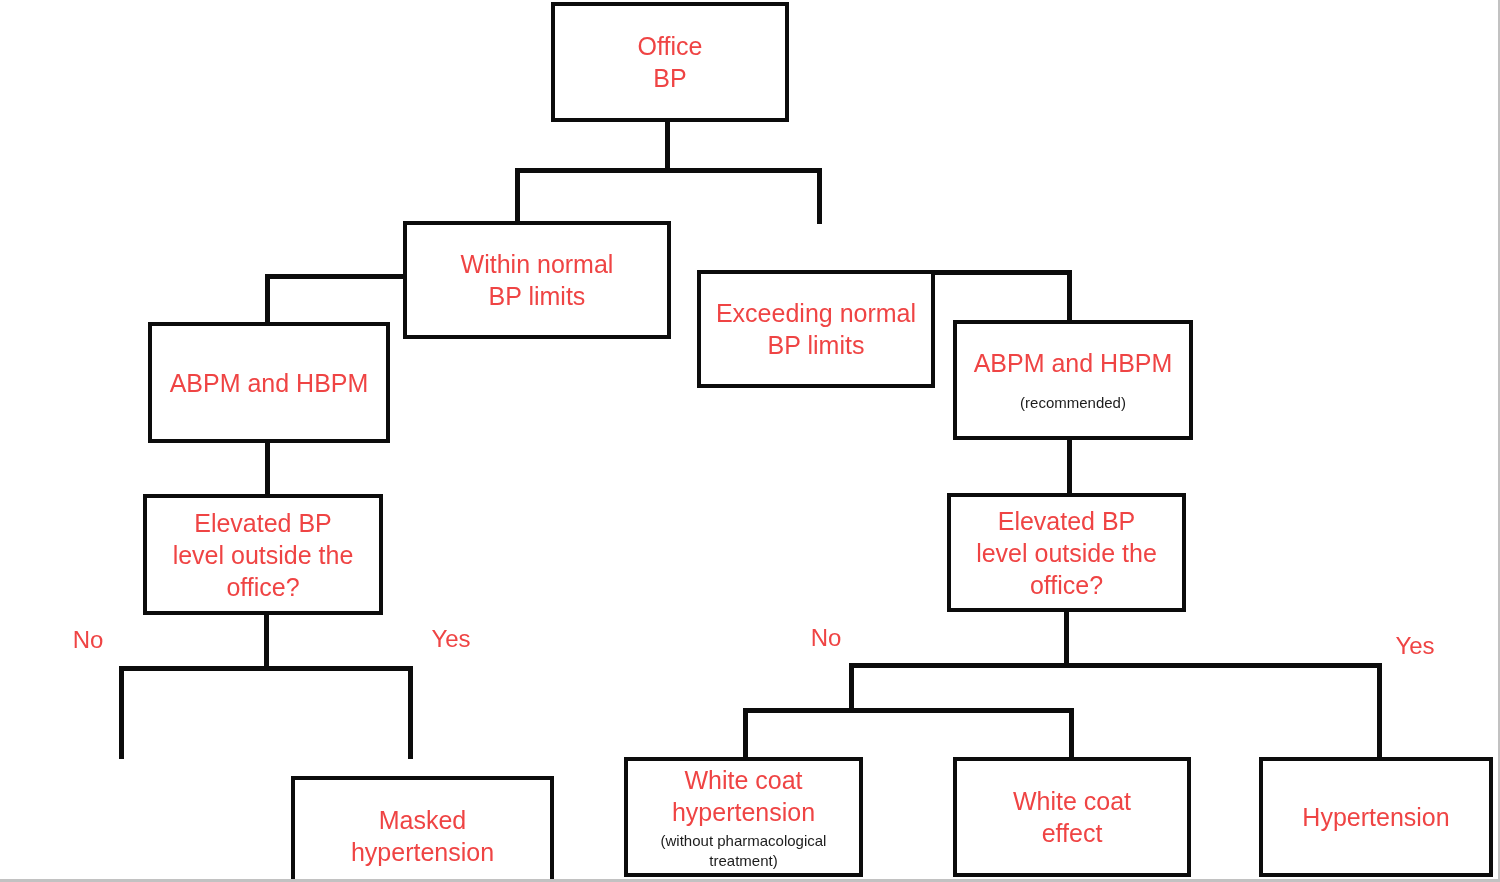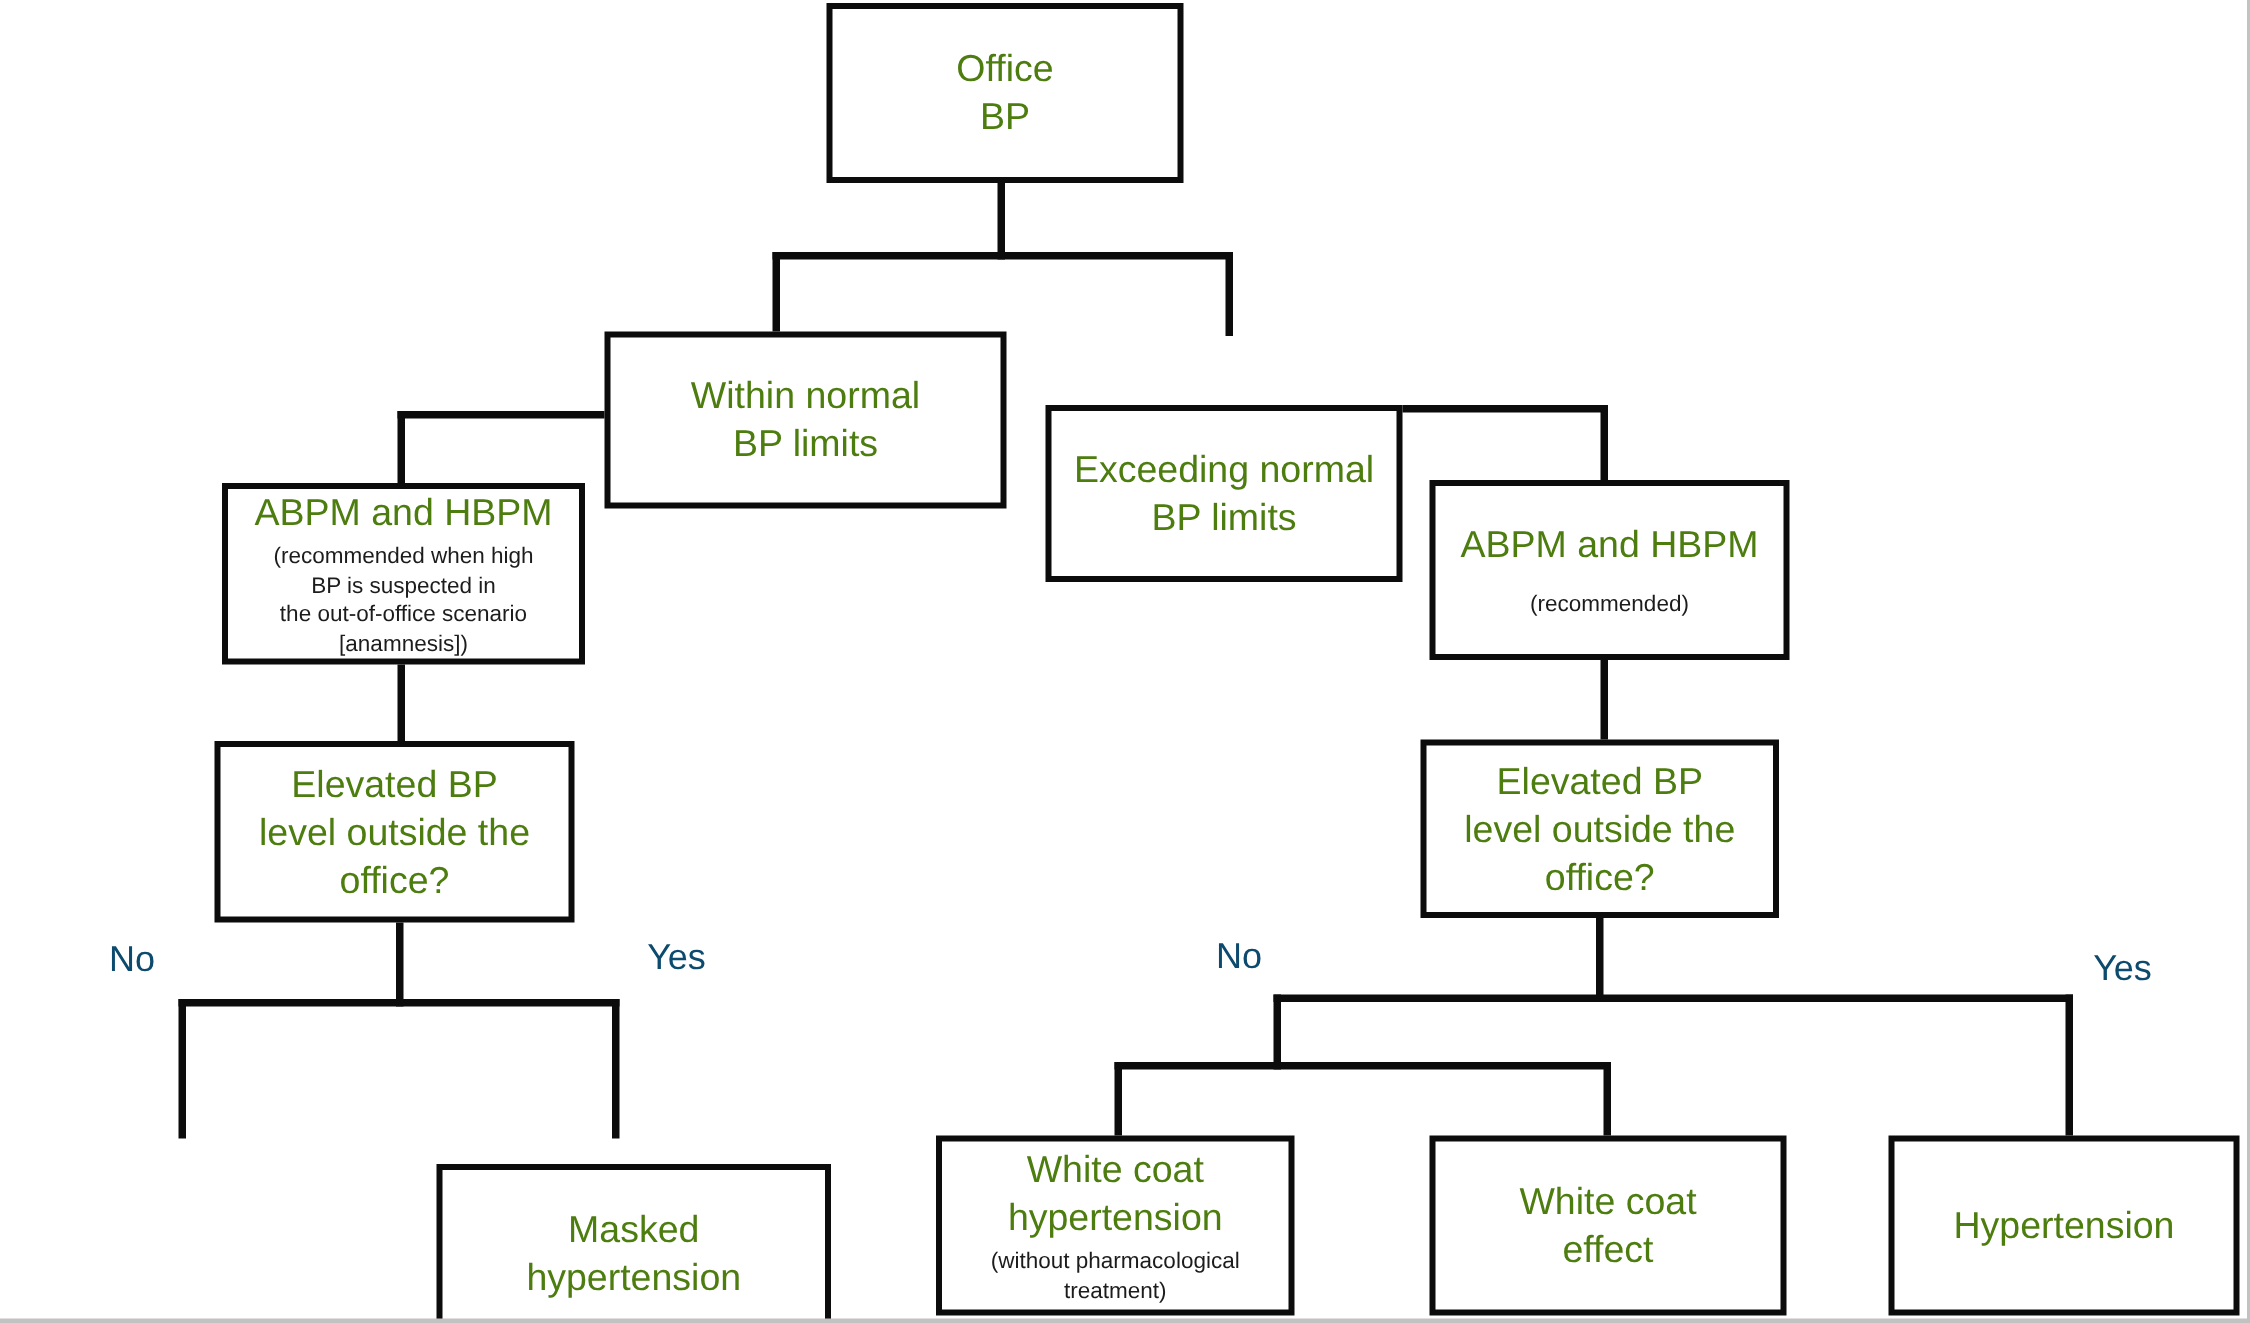--- a/index.html
+++ b/index.html
@@ -24,41 +24,41 @@
     display: flex;
     flex-direction: column;
     align-items: center;
     justify-content: center;
     text-align: center;
   }
   .box .main {
     font-size: 25px;
     line-height: 1.28;
     white-space: pre-line;
-    color: #4d7c0f;
+    color: #ef4444;
     text-align: center;
   }
   .box .note {
     font-size: 15px;
     line-height: 1.3;
     white-space: pre-line;
     margin-top: 6px;
     color: #1c1c1c;
   }
   .box.packed .note { margin-top: 3px; }
   .box.gapped .note { margin-top: 14px; }
   .line {
     position: absolute;
     background: #0c0c0c;
   }
   .edge-label {
     position: absolute;
     font-size: 24px;
     line-height: 1;
-    color: #0c4a6e;
+    color: #ef4444;
     text-align: center;
     width: 70px;
   }
   .scan-edge { position: absolute; background: #c2c2c2; }
 </style>
 </head>
 <body>
 
 <div id="canvas">
 
@@ -98,24 +98,20 @@
 BP limits</span>
   </div>
 
   <div class="box" style="left:697px; top:222px; width:238px; height:118px;margin-top:48px;">
     <span class="main">Exceeding normal
 BP limits</span>
   </div>
 
   <div class="box packed" style="left:148px; top:322px; width:242px; height:121px;">
     <span class="main">ABPM and HBPM</span>
-    <span class="note">(recommended when high
-BP is suspected in
-the out-of-office scenario
-[anamnesis])</span>
   </div>
 
   <div class="box gapped" style="left:953px; top:320px; width:240px; height:120px;">
     <span class="main">ABPM and HBPM</span>
     <span class="note">(recommended)</span>
   </div>
 
   <div class="box" style="left:143px; top:494px; width:240px; height:121px;">
     <span class="main">Elevated BP
 level outside the

